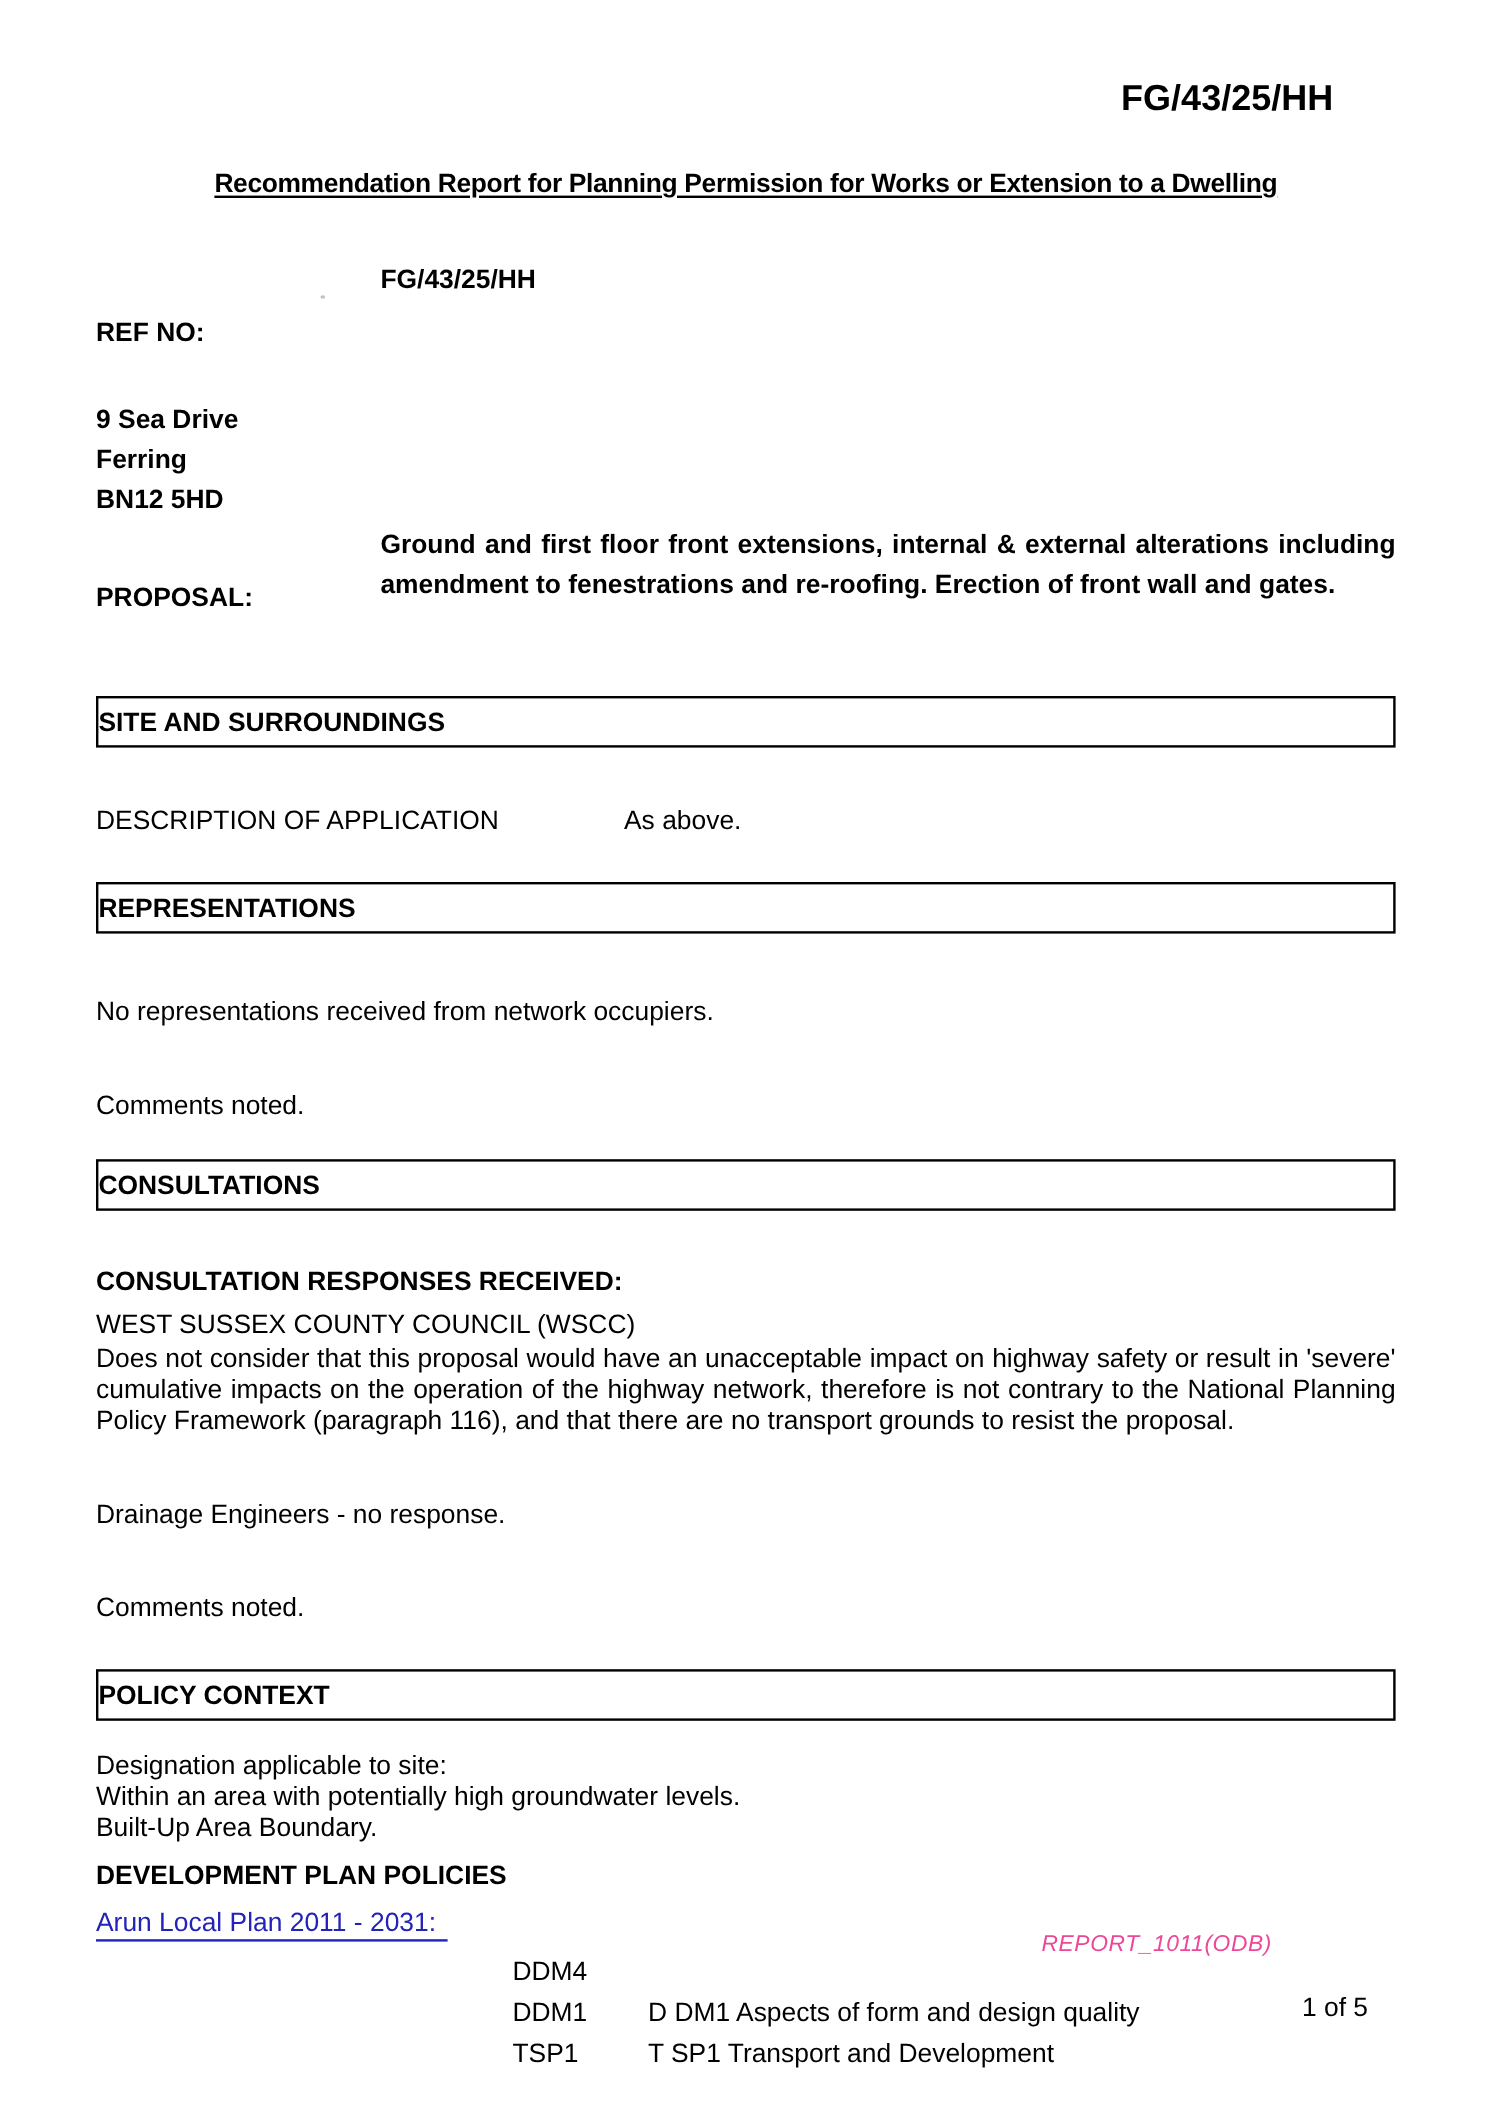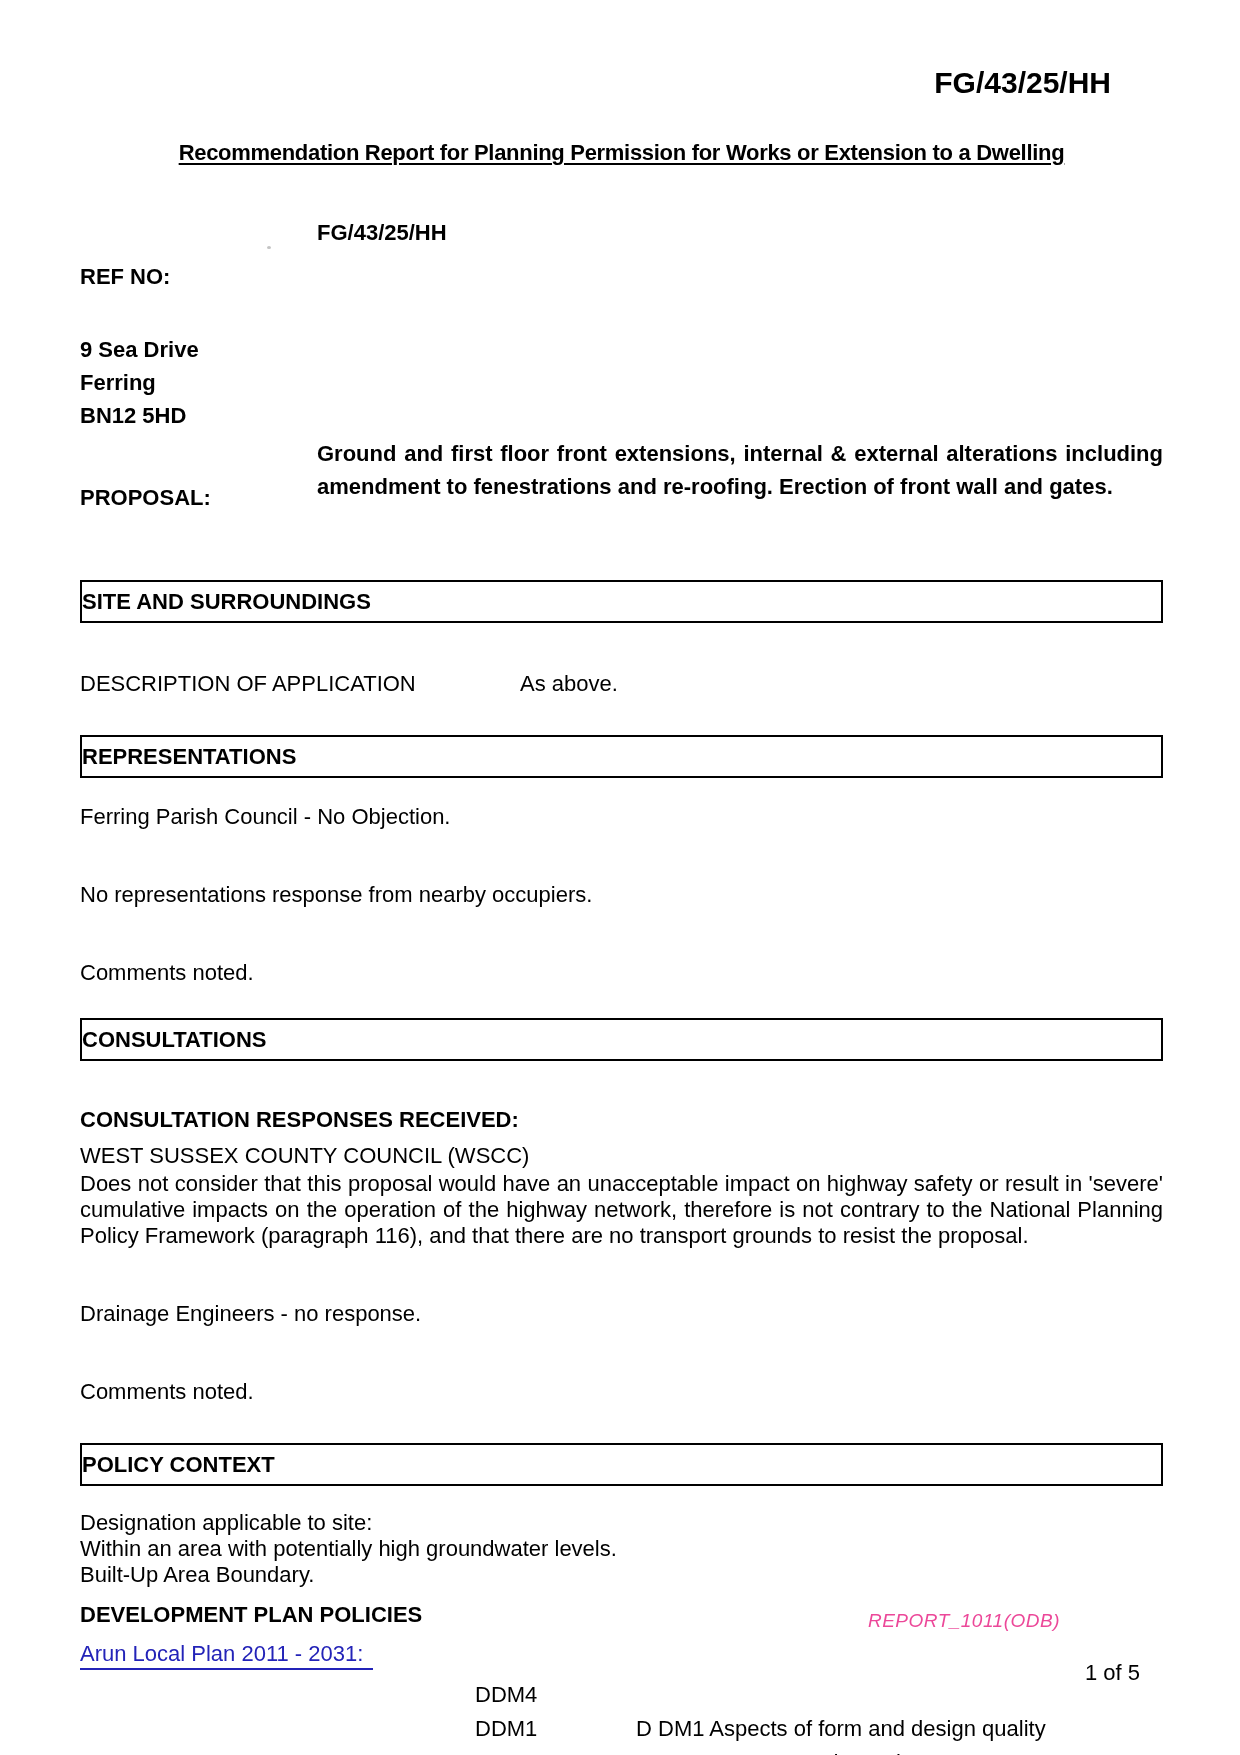--- a/index.html
+++ b/index.html
@@ -81,21 +81,20 @@
     border-bottom: 2px solid;
     padding-bottom: 2px;
     padding-right: 10px;
     cursor: pointer;
   }
   .policy-row {
     display: grid;
     grid-template-columns: 347px 113px 1fr;
     line-height: 26px;
     margin-top: 8px;
-    gap: 48px;
   }
   .policy-row.first { margin-top: 12px; }
   .artifact-dot {
     position: absolute;
     left: 267px;
     top: 246px;
     width: 4px;
     height: 3px;
     background: #a9a9a9;
     border-radius: 50%;
@@ -153,22 +152,21 @@
 
     <div class="desc-row">
       <div>DESCRIPTION OF APPLICATION</div>
       <div>As above.</div>
     </div>
 
     <div class="section-box box-representations">
       <span>REPRESENTATIONS</span>
     </div>
 
-    <div class="para">Ferring Parish Council - No Objection.</div>
-    <div class="para-gap">No representations response from nearby occupiers.</div>
+    <div class="para-gap">No representations received from network occupiers.</div>
     <div class="para-gap">Comments noted.</div>
 
     <div class="section-box box-consultations">
       <span>CONSULTATIONS</span>
     </div>
 
     <div class="responses-heading">CONSULTATION RESPONSES RECEIVED:</div>
     <div class="consultee">WEST SUSSEX COUNTY COUNCIL (WSCC)</div>
     <div class="consultee-body">Does not consider that this proposal would have an unacceptable impact on highway safety or result in 'severe' cumulative impacts on the operation of the highway network, therefore is not contrary to the National Planning Policy Framework (paragraph 116), and that there are no transport grounds to resist the proposal.</div>
 

